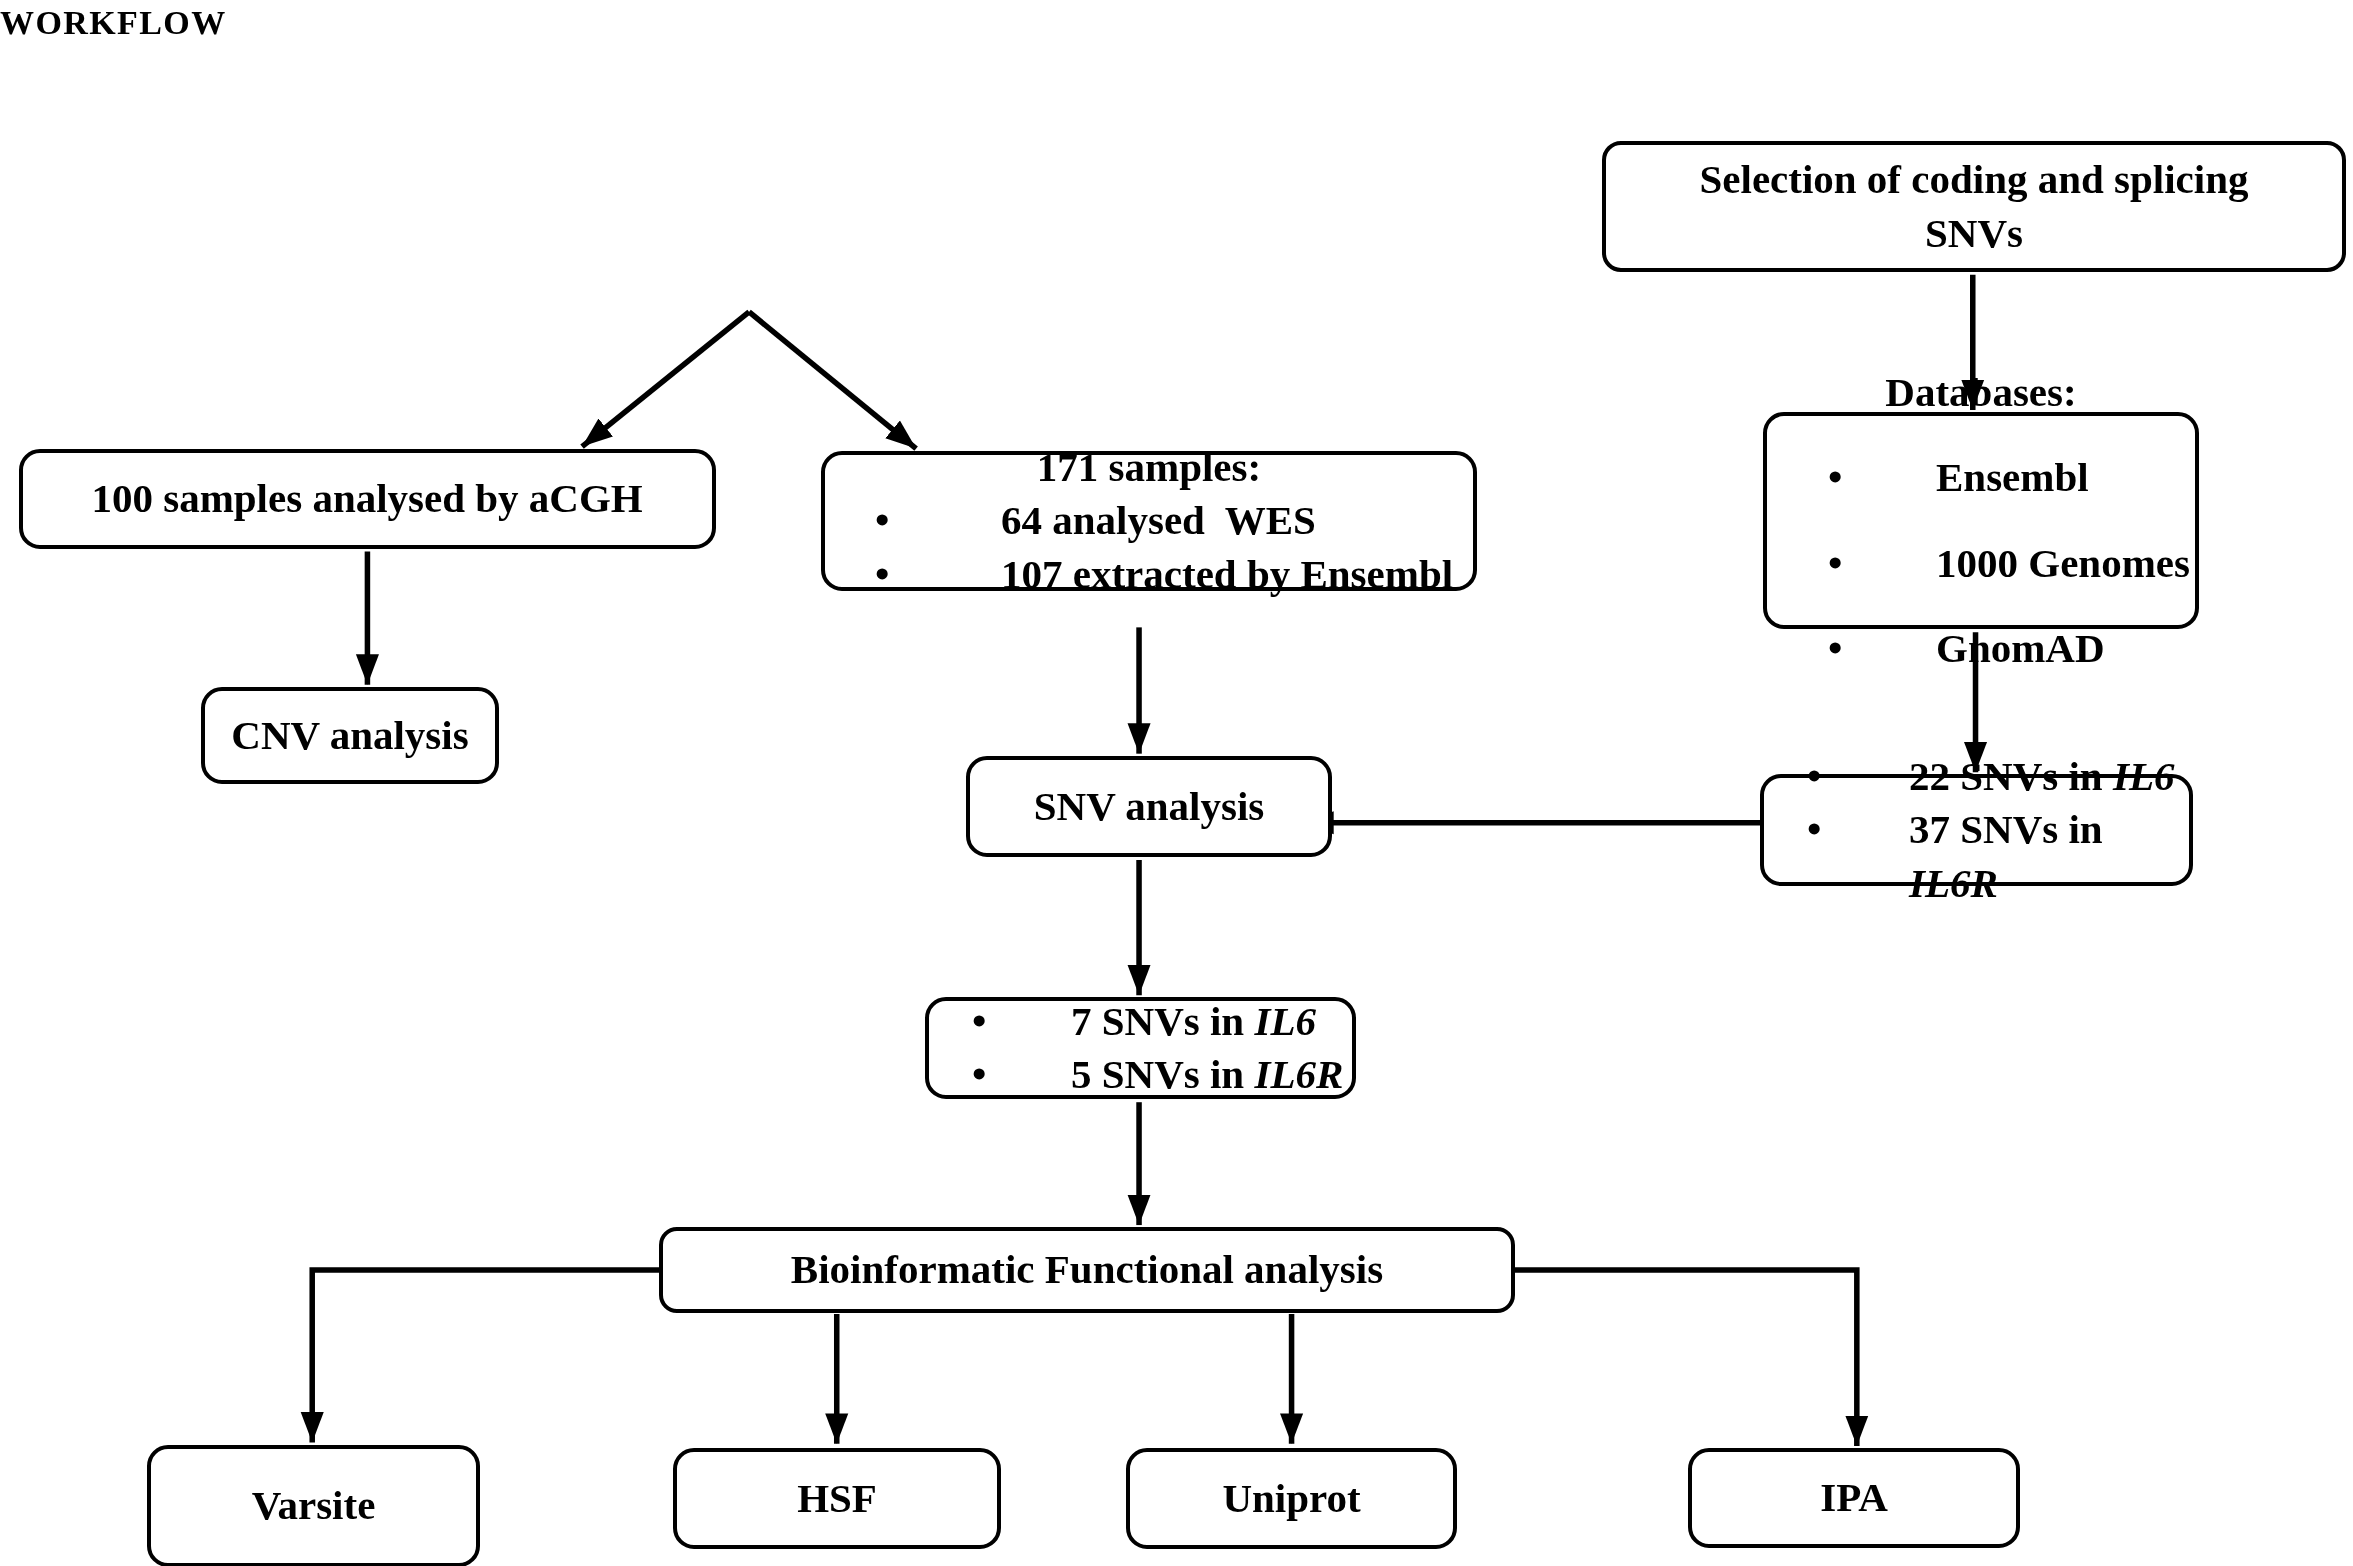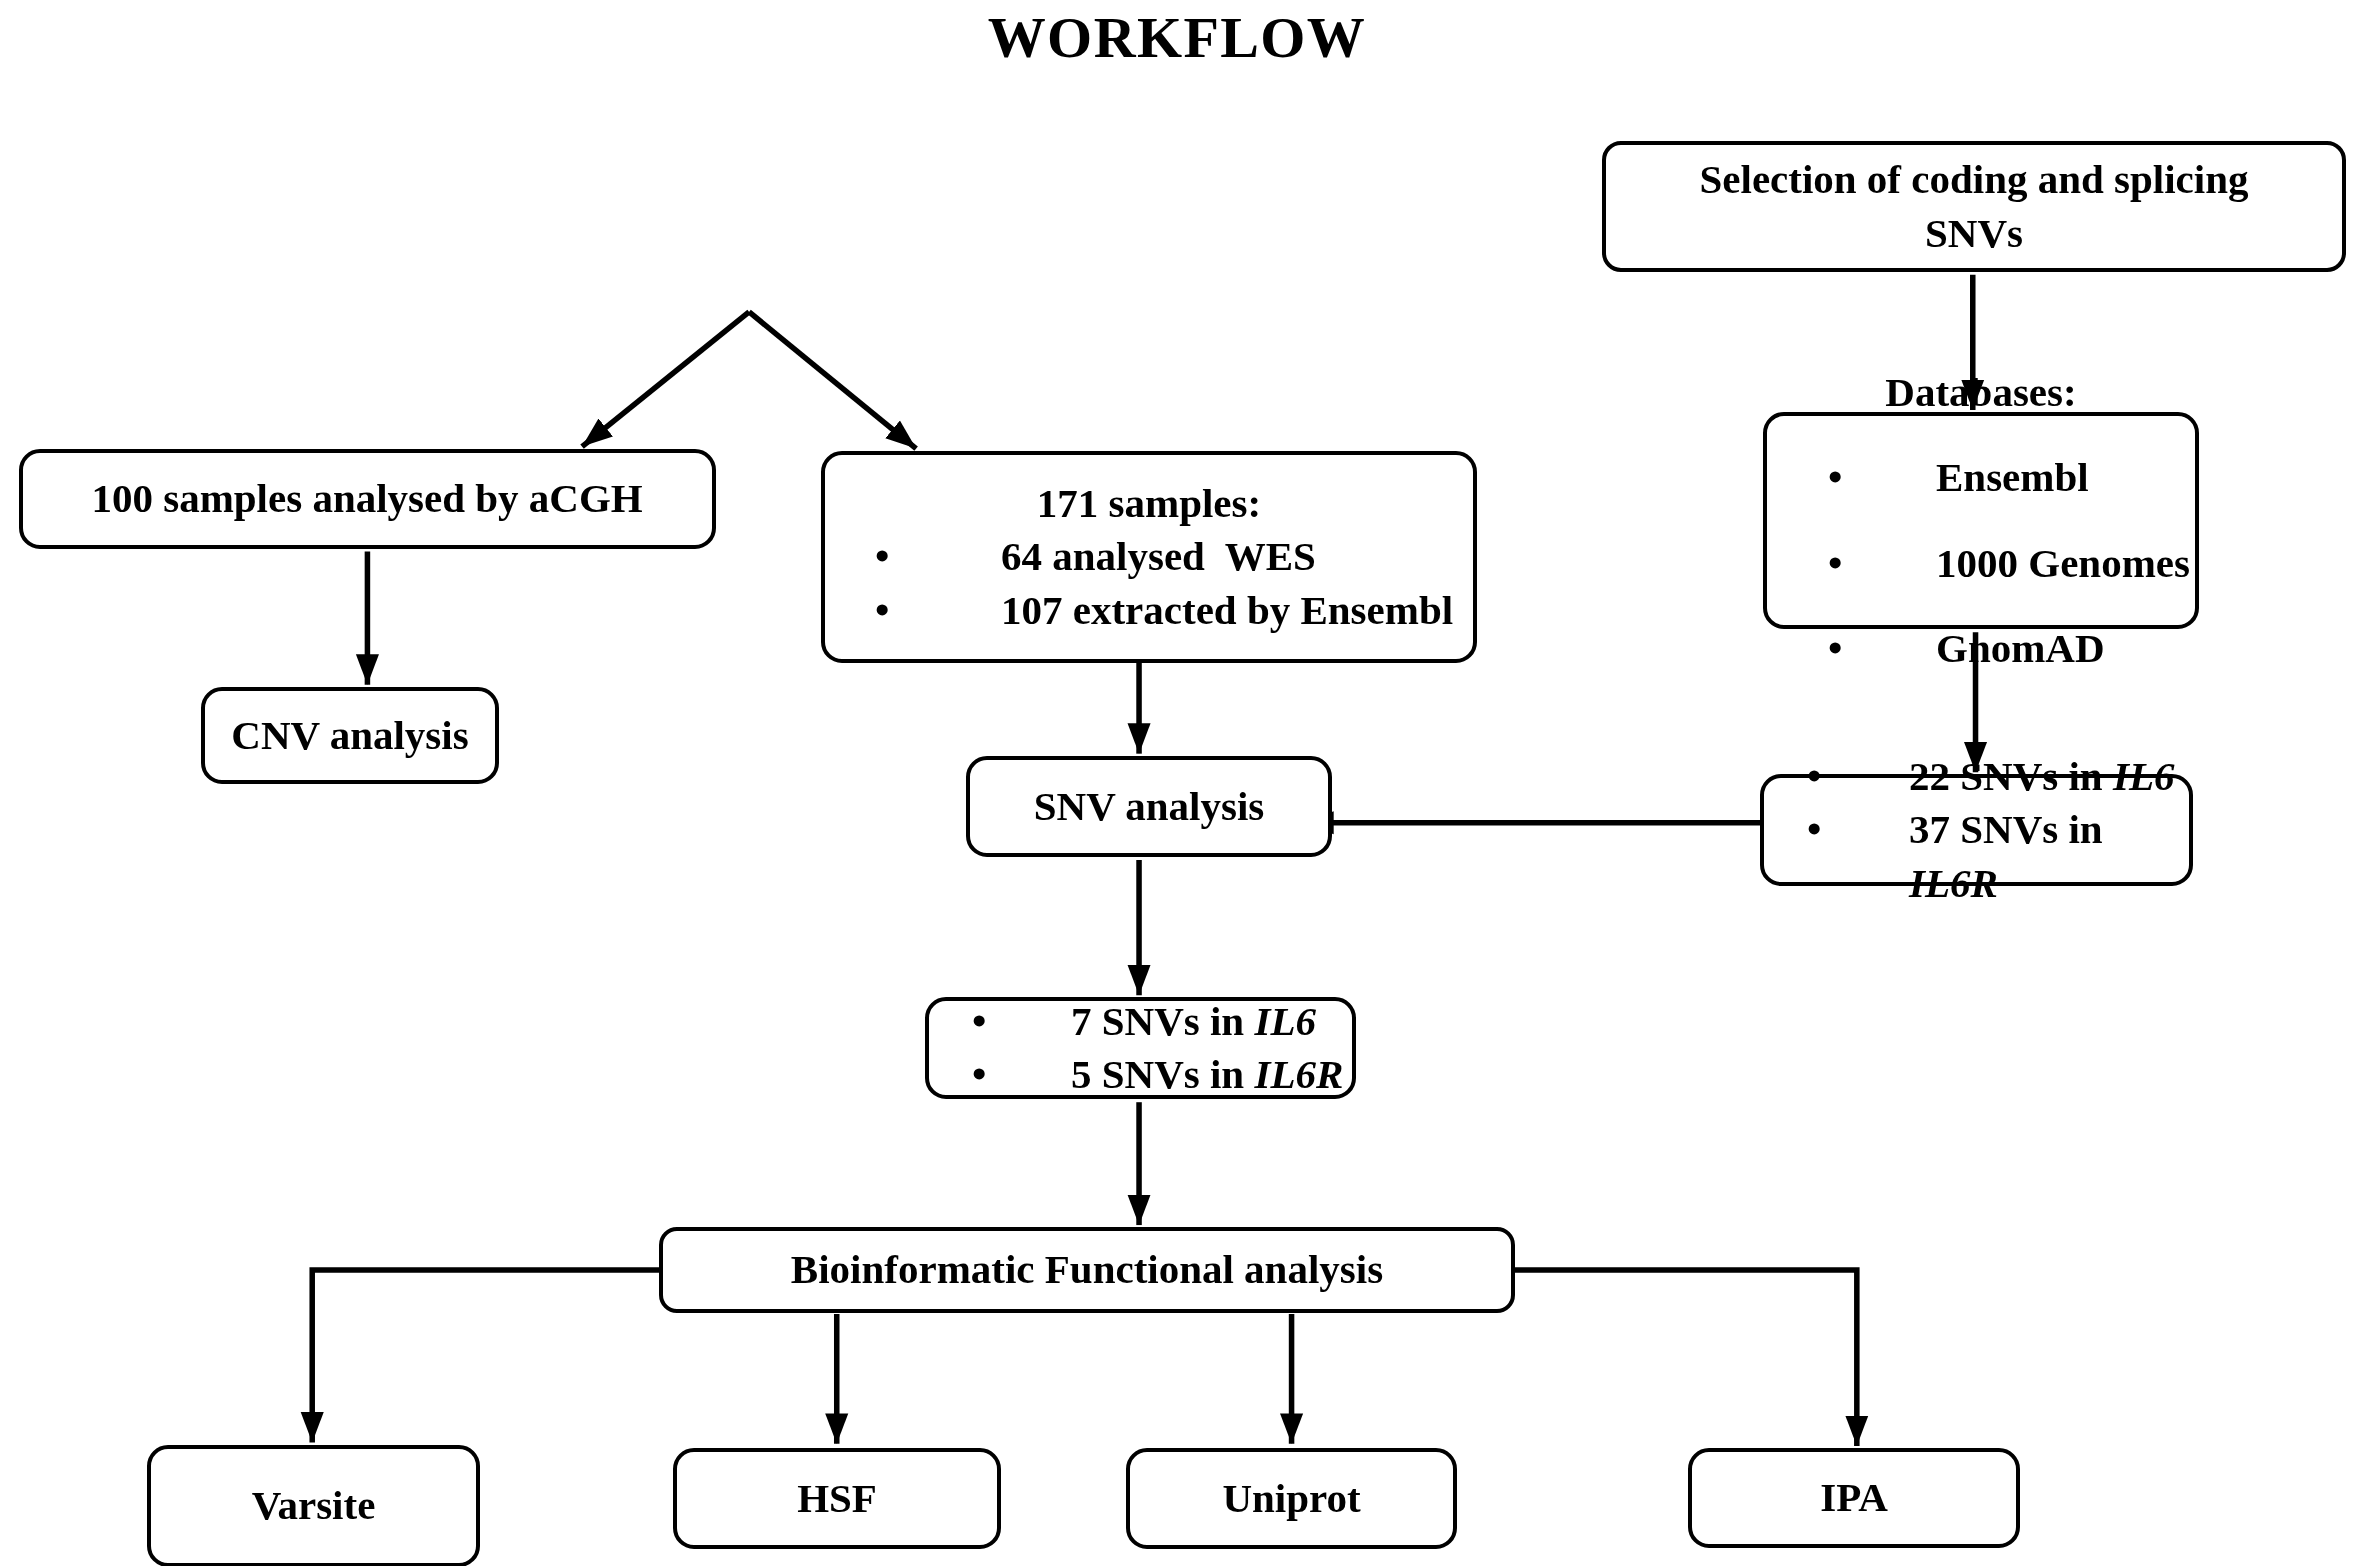--- a/index.html
+++ b/index.html
@@ -10,22 +10,22 @@
     background: #ffffff;
     overflow: hidden;
     font-family: "Liberation Serif", serif;
     font-weight: bold;
     color: #000000;
   }
   .diagram-title {
     position: absolute;
     left: 0; right: 0;
     top: 4.1px;
-    text-align: center;
-    font-size: 58px;
+    text-align: left;
+    font-size: 34px;
     letter-spacing: 1.4px;
   }
   .connectors {
     position: absolute;
     left: 0; top: 0;
     width: 2354px;
     height: 1566px;
   }
   .connectors line, .connectors polyline {
     stroke: #000000;
@@ -90,21 +90,21 @@
 
   <div class="box center-text" style="left:1602px; top:141px; width:744px; height:131px;border-radius:19px;">
     <div>Selection of coding and splicing</div>
     <div>SNVs</div>
   </div>
 
   <div class="box center-text" style="left:18.6px; top:449px; width:697px; height:100px;">
     <div>100 samples analysed by aCGH</div>
   </div>
 
-  <div class="box lst-171" style="left:821px; top:451px; width:656px; height:212px;">
+  <div class="box lst-171" style="left:821px; top:451px; width:656px; height:140px;">
     <div class="heading">171 samples:</div>
     <div class="bullet-row">
       <span class="bullet-marker">•</span>
       <span class="bullet-text">64 analysed  WES</span>
     </div>
     <div class="bullet-row">
       <span class="bullet-marker">•</span>
       <span class="bullet-text">107 extracted by Ensembl</span>
     </div>
   </div>

